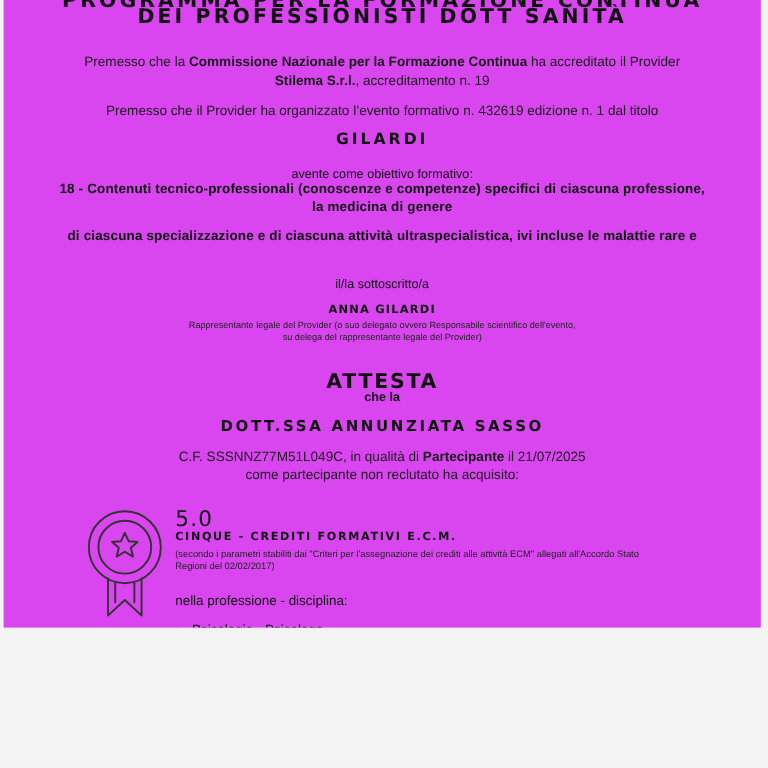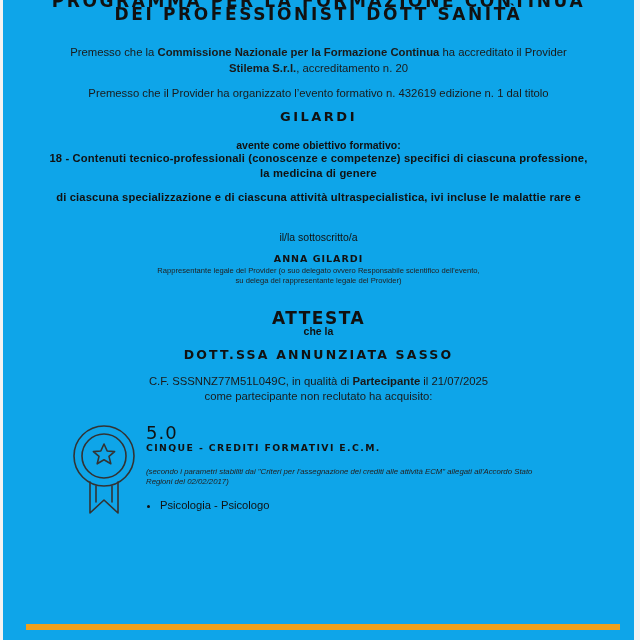--- a/index.html
+++ b/index.html
@@ -8,22 +8,22 @@
       width: 640px;
       height: 640px;
       overflow: hidden;
       background: #f3f3f3;
     }
     .page {
       position: absolute;
       left: 3px;
       top: 0;
       width: 631px;
-      height: 640px;
-      background: #0ea5e9;
+      height: 523px;
+      background: #d946ef;
       overflow: hidden;
       color: #111;
       font-family: "Liberation Sans", sans-serif;
     }
     .center { position: absolute; left: 0; width: 631px; text-align: center; }
     .title-line {
       font-family: "DejaVu Sans", sans-serif;
       font-weight: bold;
       font-size: 17px;
       letter-spacing: 2.6px;
@@ -78,21 +78,21 @@
       letter-spacing: 1px;
       color: #111;
     }
     .credits-label {
       font-family: "DejaVu Sans", sans-serif;
       font-weight: bold;
       font-size: 9.3px;
       letter-spacing: 1.4px;
       line-height: 11px;
     }
-    .credits-note { font-size: 7.8px; line-height: 10px; color: #222; margin-top: 14px; font-style: italic; }
+    .credits-note { font-size: 7.8px; line-height: 10px; color: #222; margin-top: 4px; }
     .prof-label { font-size: 11.2px; margin-top: 18px; }
     .discipline-list { margin: 12px 0 0 0; padding: 0 0 0 14px; font-size: 11.2px; }
     .discipline-list li { list-style: disc; }
     .accent-bar {
       position: absolute;
       left: 23px;
       top: 624px;
       width: 594px;
       height: 6px;
       background: #eea01b;
@@ -103,27 +103,27 @@
 
 <div class="page">
 
   <div class="center title-line" style="top:-8px;">PROGRAMMA PER LA FORMAZIONE CONTINUA</div>
   <div class="center title-line" style="top:5px;">DEI PROFESSIONISTI DOTT SANITÀ</div>
 
   <div class="center p" style="top:44px;">
     <span>Premesso che la </span><b>Commissione Nazionale per la Formazione Continua</b><span> ha accreditato il Provider</span>
   </div>
   <div class="center p" style="top:60px;">
-    <b>Stilema S.r.l.</b><span>, accreditamento n. 20</span>
+    <b>Stilema S.r.l.</b><span>, accreditamento n. 19</span>
   </div>
 
   <div class="center p" style="top:85px;">Premesso che il Provider ha organizzato l’evento formativo n. 432619 edizione n. 1 dal titolo</div>
 
   <div class="center event-title" style="top:109px;">GILARDI</div>
-  <div class="center small" style="top:138px;font-weight:bold;">avente come obiettivo formativo:</div>
+  <div class="center small" style="top:138px;">avente come obiettivo formativo:</div>
   <div class="center objective" style="top:151px;">18 - Contenuti tecnico-professionali (conoscenze e competenze) specifici di ciascuna professione,</div>
   <div class="center objective" style="top:166px;margin-top:24px;">di ciascuna specializzazione e di ciascuna attività ultraspecialistica, ivi incluse le malattie rare e</div>
   <div class="center objective" style="top:166px;">la medicina di genere</div>
 
   <div class="center small" style="top:230px;">il/la sottoscritto/a</div>
   <div class="center signer" style="top:253px;">ANNA GILARDI</div>
   <div class="center tiny" style="top:266px;text-align:center;">Rappresentante legale del Provider (o suo delegato ovvero Responsabile scientifico dell'evento,</div>
   <div class="center tiny" style="top:276px;">su delega del rappresentante legale del Provider)</div>
 
   <div class="center attesta" style="top:308px;">ATTESTA</div>
@@ -144,19 +144,20 @@
     <path d="M42 66 L42 82"></path>
   </svg>
 
   <div class="credits-block">
     <div class="credits-value">5.0</div>
     <div class="credits-label">CINQUE - CREDITI FORMATIVI E.C.M.</div>
     <div class="credits-note">
       <div>(secondo i parametri stabiliti dai "Criteri per l'assegnazione dei crediti alle attività ECM" allegati all'Accordo Stato</div>
       <div>Regioni del 02/02/2017)</div>
     </div>
+    <div class="prof-label">nella professione - disciplina:</div>
     <ul class="discipline-list">
       <li>Psicologia - Psicologo</li>
     </ul>
   </div>
 
   <div class="accent-bar"></div>
 </div>
 
 </body></html>

